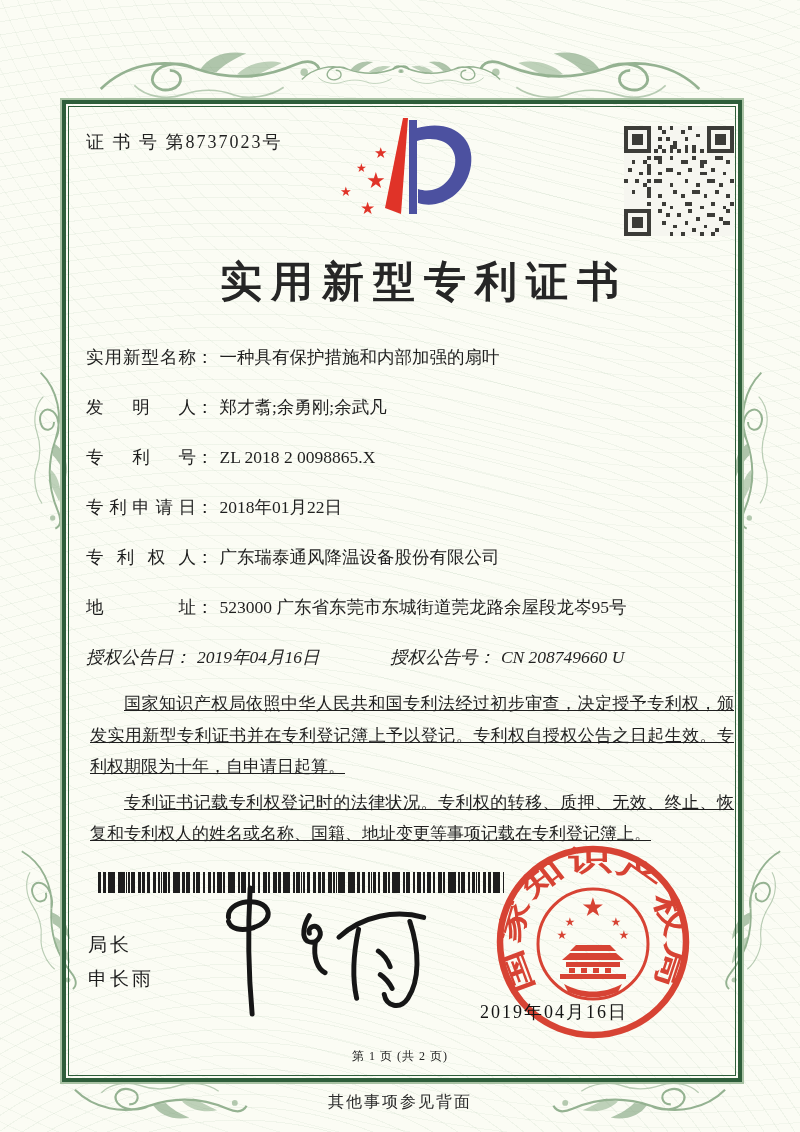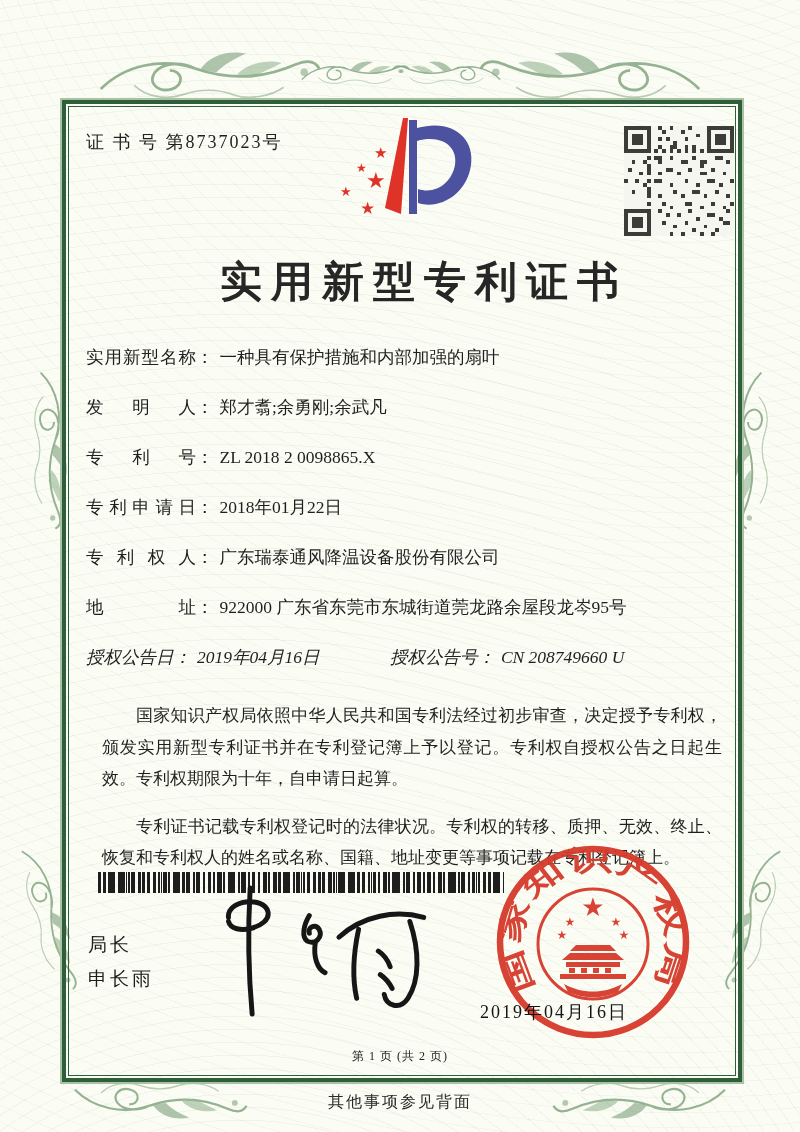--- a/index.html
+++ b/index.html
@@ -33,21 +33,21 @@
     font-size:42px;font-weight:700;letter-spacing:9px;color:#262626;margin-left:48px;
   }
   .fields{position:absolute;left:86px;top:344px;right:64px;font-size:17.5px;color:#1f1f1f;}
   .frow{margin-bottom:23px;line-height:27px;white-space:nowrap;}
   .flabel{display:inline-block;width:110px;text-align:justify;text-align-last:justify;vertical-align:top;}
   .fvalue{margin-left:6px;}
   .grant-row{white-space:nowrap;line-height:27px;font-style:italic;}
   .grant-no{margin-left:66px;}
   .paras{position:absolute;left:86px;top:684px;width:652px;font-size:17px;line-height:31.5px;
          text-align:justify;color:#1f1f1f;}
-  .paras p{margin:16px;text-indent:2em;}
+  .paras p{margin:4px;text-indent:2em;text-decoration:underline;}
   .barcode{
     position:absolute;left:98px;top:872px;width:406px;height:21px;
     background-image:
       repeating-linear-gradient(90deg,#1e1e1e 0 2px,transparent 2px 5px),
       repeating-linear-gradient(90deg,#1e1e1e 0 1px,transparent 1px 7px),
       repeating-linear-gradient(90deg,#1e1e1e 0 3px,transparent 3px 11px);
   }
   .signoff{position:absolute;left:88px;top:928px;font-family:"Liberation Sans","DejaVu Sans",sans-serif;
            font-size:19px;letter-spacing:3px;color:#1c1c1c;line-height:34px;}
   .signature{position:absolute;left:212px;top:882px;width:238px;height:138px;z-index:3;}
@@ -157,21 +157,21 @@
     <div class="frow">
       <span class="flabel">专利号</span><span>：</span><span class="fvalue">ZL 2018 2 0098865.X</span>
     </div>
     <div class="frow">
       <span class="flabel">专利申请日</span><span>：</span><span class="fvalue">2018年01月22日</span>
     </div>
     <div class="frow">
       <span class="flabel">专利权人</span><span>：</span><span class="fvalue">广东瑞泰通风降温设备股份有限公司</span>
     </div>
     <div class="frow">
-      <span class="flabel">地址</span><span>：</span><span class="fvalue">922000 广东省东莞市东城街道莞龙路余屋段龙岑95号</span>
+      <span class="flabel">地址</span><span>：</span><span class="fvalue">523000 广东省东莞市东城街道莞龙路余屋段龙岑95号</span>
     </div>
     <div class="grant-row">
       <span>授权公告日</span><span>：</span><span class="fvalue">2019年04月16日</span>
       <span class="grant-no">授权公告号</span><span>：</span><span class="fvalue">CN 208749660 U</span>
     </div>
   </div>
 
   <div class="paras">
     <p>国家知识产权局依照中华人民共和国专利法经过初步审查，决定授予专利权，颁发实用新型专利证书并在专利登记簿上予以登记。专利权自授权公告之日起生效。专利权期限为十年，自申请日起算。</p>
     <p>专利证书记载专利权登记时的法律状况。专利权的转移、质押、无效、终止、恢复和专利权人的姓名或名称、国籍、地址变更等事项记载在专利登记簿上。</p>

